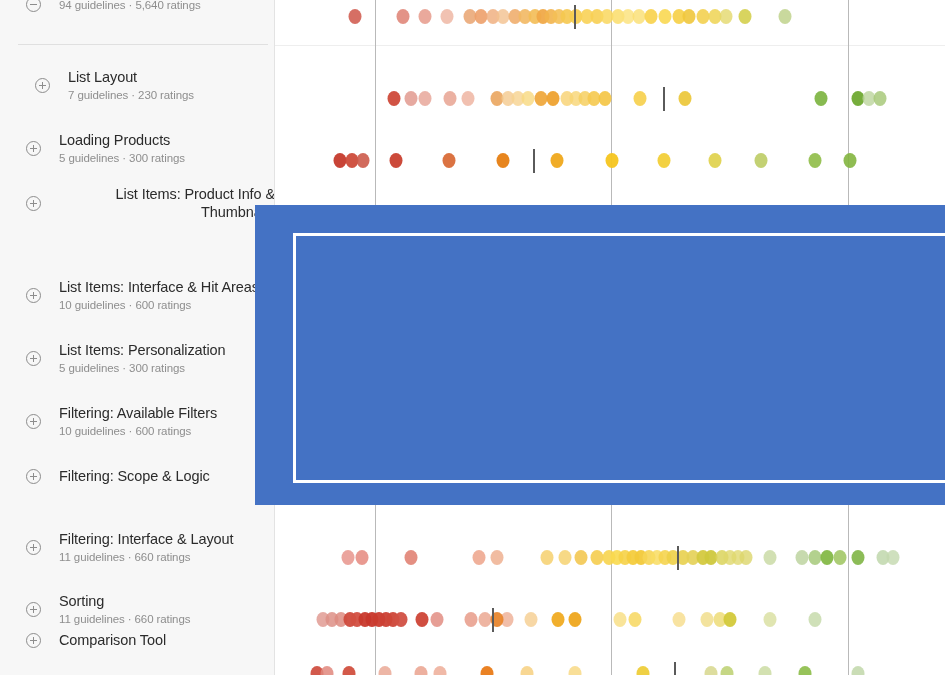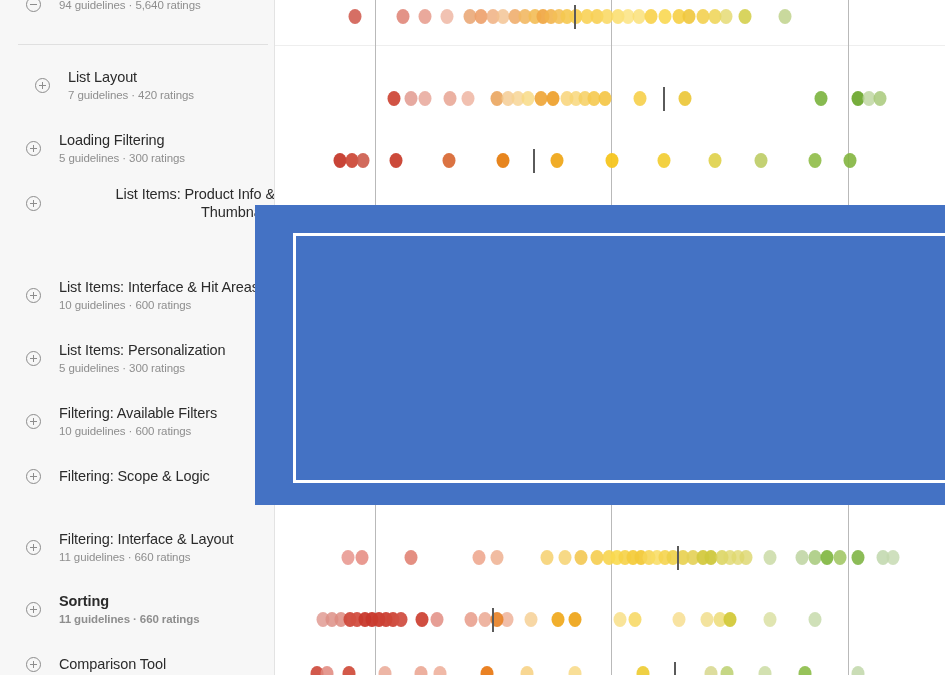--- a/index.html
+++ b/index.html
@@ -314,27 +314,27 @@
       <div class="nav-item" style="top: -4px;">
         <div class="nav-toggle"></div>
         <div class="nav-text">
           <div class="nav-sub">94 guidelines · 5,640 ratings</div>
         </div>
       </div>
       <div class="nav-item" style="top: 68px; padding-left: 35px;">
         <div class="nav-toggle plus"></div>
         <div class="nav-text">
           <div class="nav-title">List Layout</div>
-          <div class="nav-sub">7 guidelines · 420 ratings</div>
+          <div class="nav-sub">7 guidelines · 230 ratings</div>
         </div>
       </div>
       <div class="nav-item" style="top: 131px;">
         <div class="nav-toggle plus"></div>
         <div class="nav-text">
-          <div class="nav-title">Loading Filtering</div>
+          <div class="nav-title">Loading Products</div>
           <div class="nav-sub">5 guidelines · 300 ratings</div>
         </div>
       </div>
       <div class="nav-item" style="top: 185px; text-align: right;">
         <div class="nav-toggle plus"></div>
         <div class="nav-text">
           <div class="nav-title">List Items: Product Info &amp;
 Thumbnails</div>
         </div>
       </div>
@@ -365,28 +365,28 @@
           <div class="nav-title">Filtering: Scope &amp; Logic</div>
         </div>
       </div>
       <div class="nav-item" style="top: 530px;">
         <div class="nav-toggle plus"></div>
         <div class="nav-text">
           <div class="nav-title">Filtering: Interface &amp; Layout</div>
           <div class="nav-sub">11 guidelines · 660 ratings</div>
         </div>
       </div>
-      <div class="nav-item" style="top: 592px; font-weight: bold;">
+      <div class="nav-item" style="top: 592px;">
         <div class="nav-toggle plus"></div>
         <div class="nav-text">
           <div class="nav-title">Sorting</div>
           <div class="nav-sub">11 guidelines · 660 ratings</div>
         </div>
       </div>
-      <div class="nav-item" style="top: 655px;">
+      <div class="nav-item" style="top: 631px;">
         <div class="nav-toggle plus"></div>
         <div class="nav-text">
           <div class="nav-title">Comparison Tool</div>
         </div>
       </div>
     </div>
 
   <div id="title-overlay">
     <div id="title-frame"></div>
   </div>

